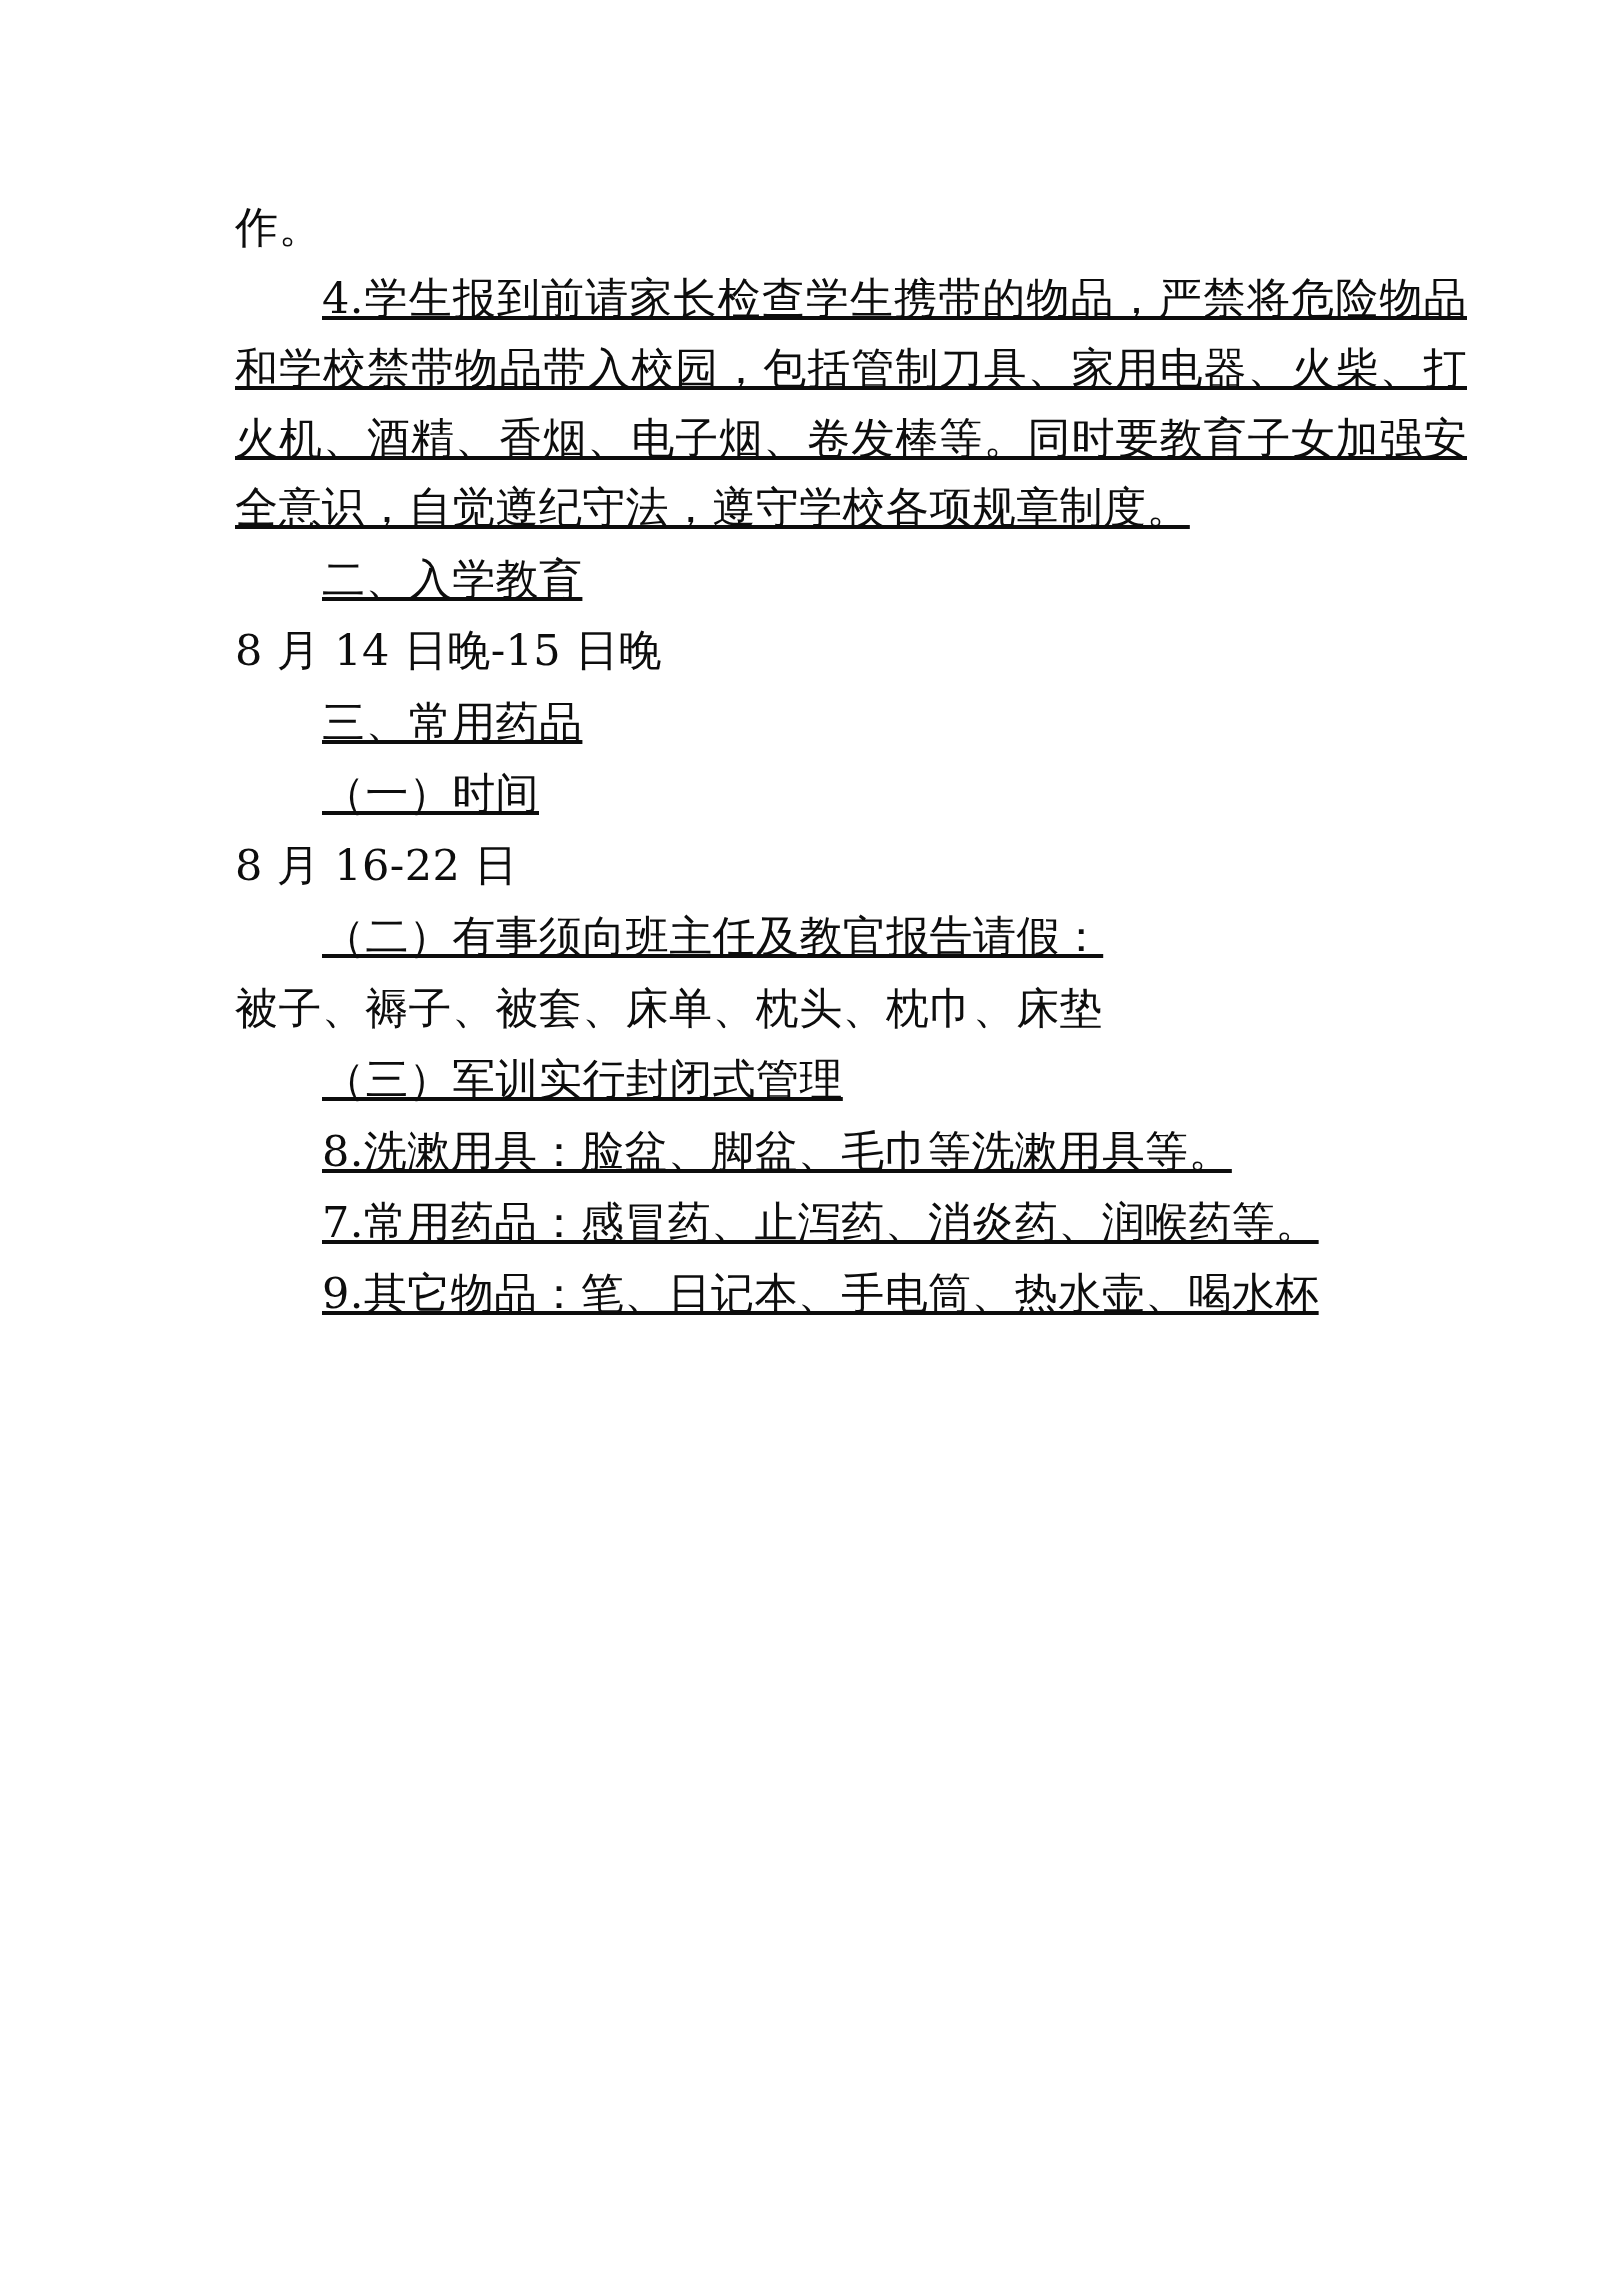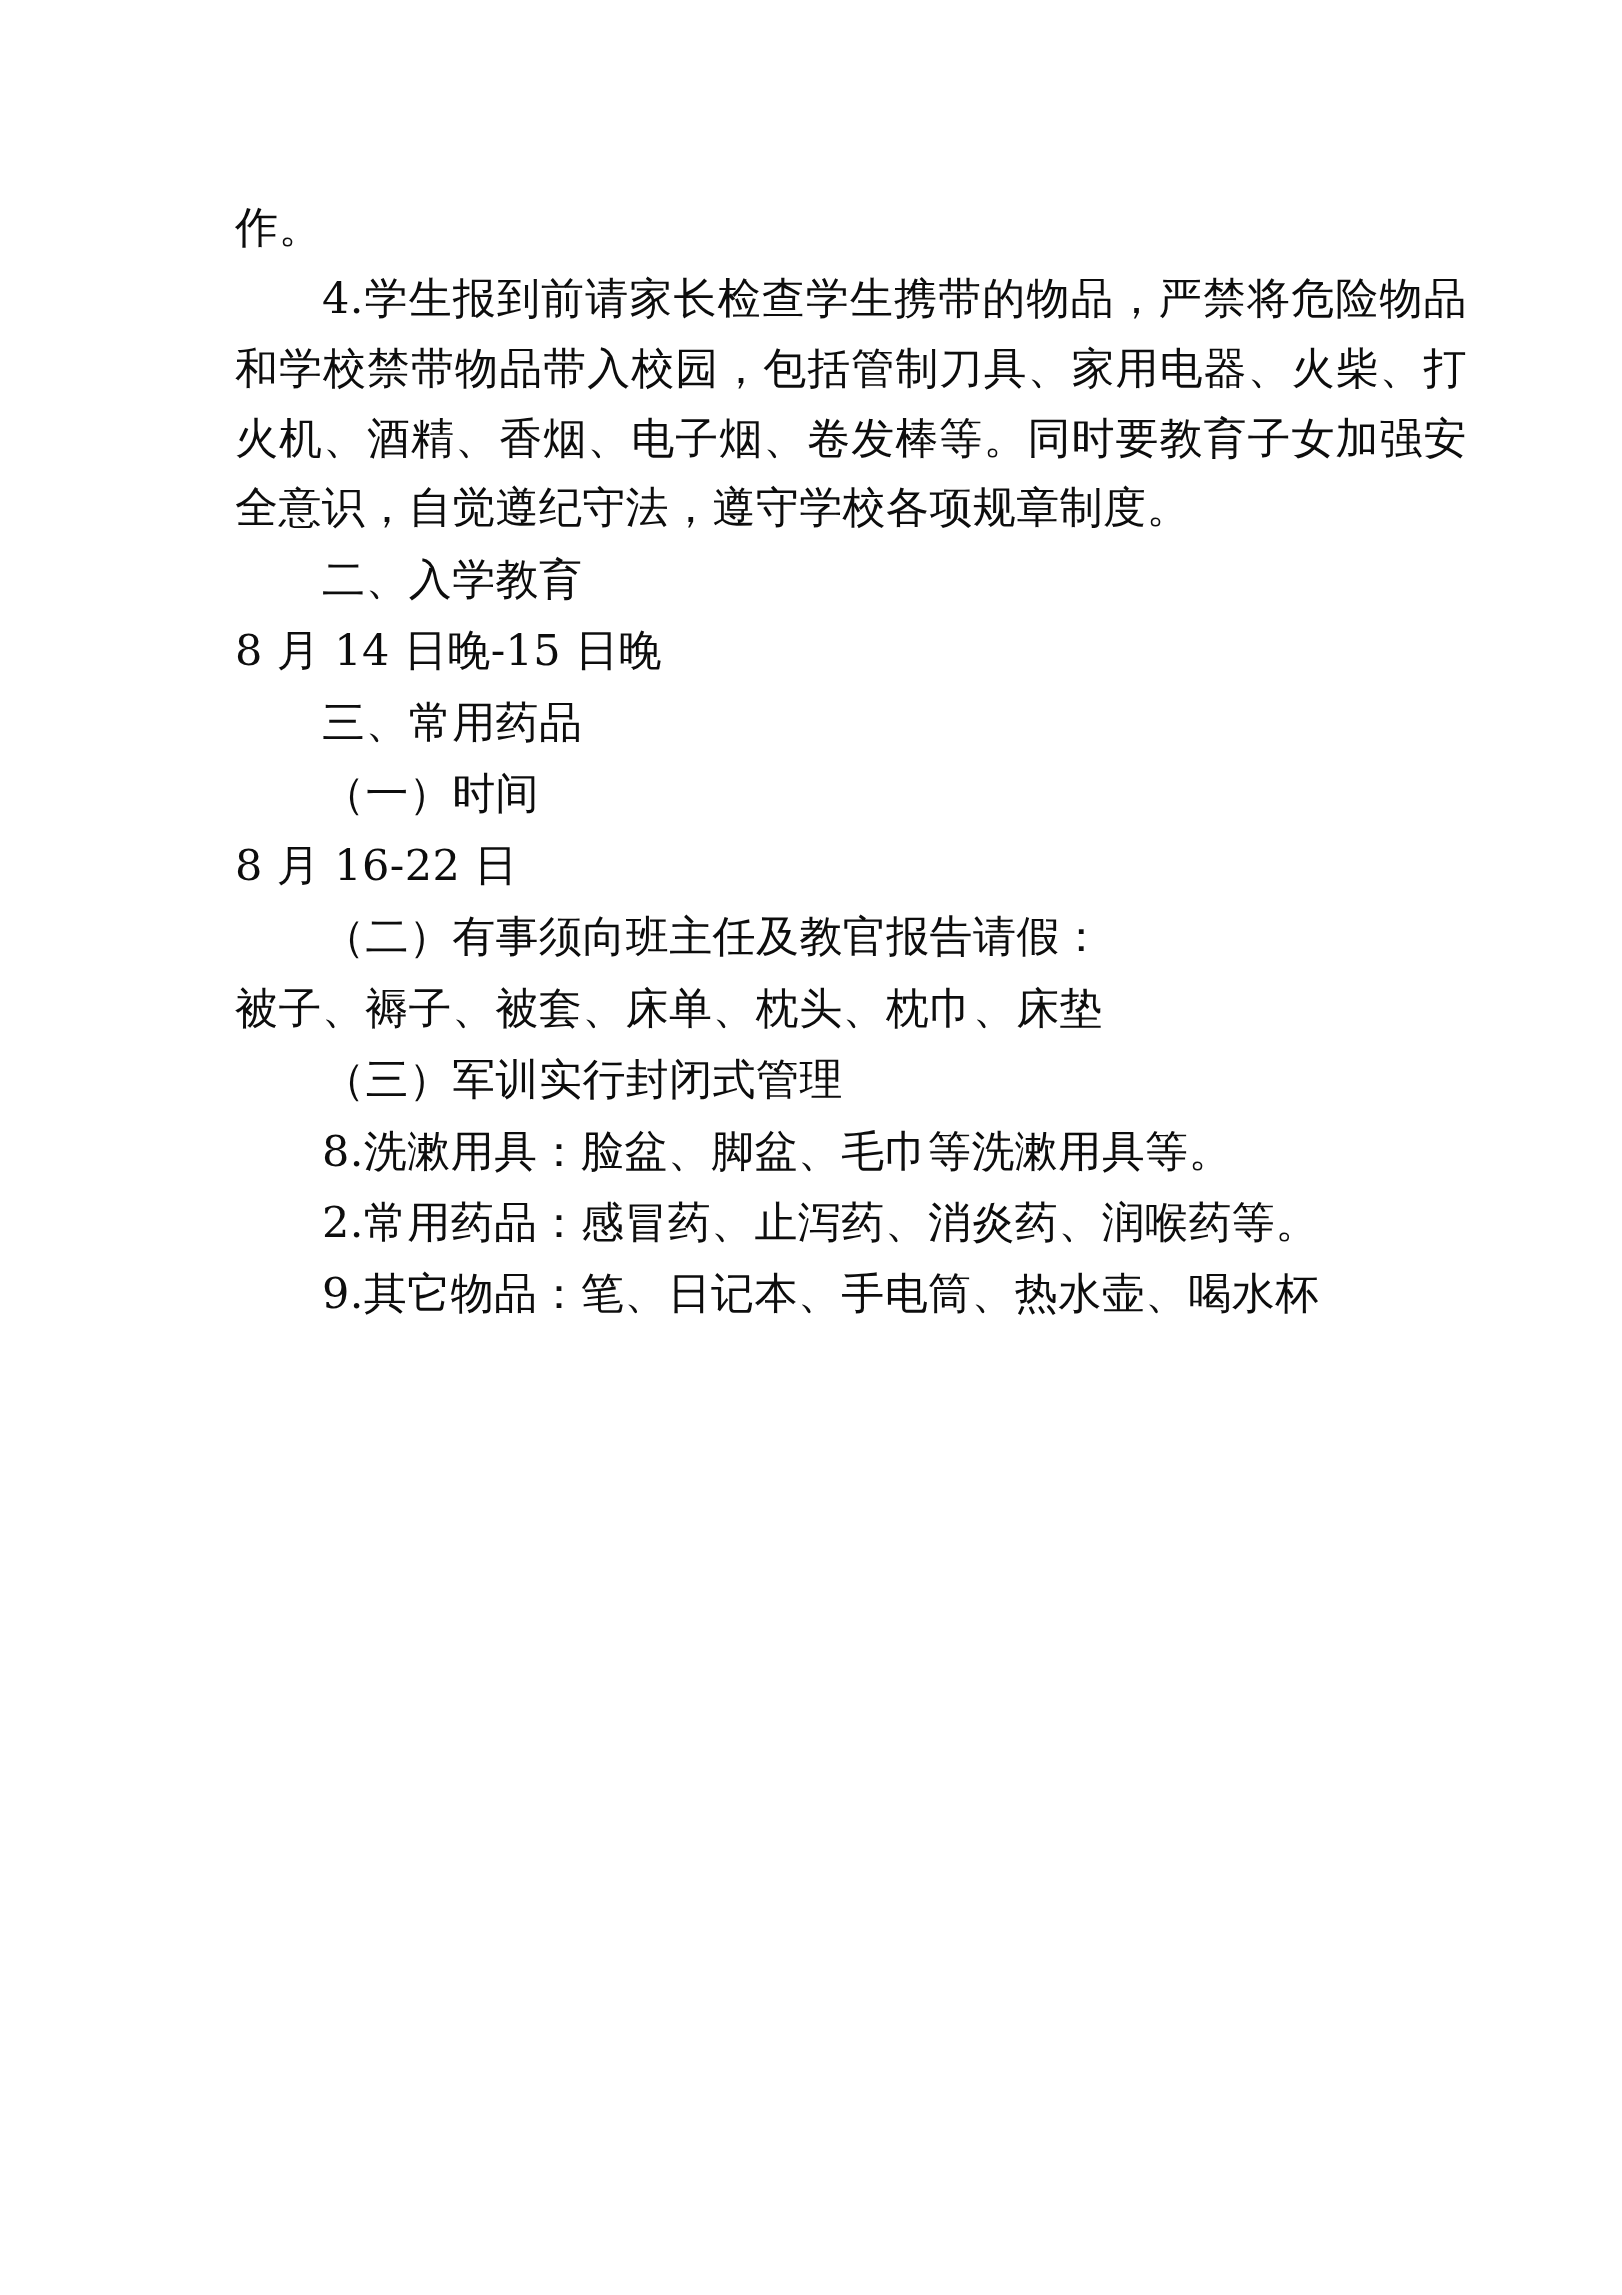--- a/index.html
+++ b/index.html
@@ -27,20 +27,21 @@
     letter-spacing: 0.4px;
     text-align: justify;
     text-justify: inter-ideograph;
   }
   p {
     margin: 0 0 1.8px 0;
     white-space: pre-wrap;
   }
   .indent {
     text-indent: 87px;
+    text-decoration: underline;
   }
   .noindent {
     text-indent: 0;
   }
 </style>
 </head>
 <body>
 
 <div class="page">
   <div class="doc-body">
@@ -48,17 +49,17 @@
     <p class="indent">4.学生报到前请家长检查学生携带的物品，严禁将危险物品和学校禁带物品带入校园，包括管制刀具、家用电器、火柴、打火机、酒精、香烟、电子烟、卷发棒等。同时要教育子女加强安全意识，自觉遵纪守法，遵守学校各项规章制度。</p>
     <p class="indent">二、入学教育</p>
     <p class="noindent">8 月 14 日晚-15 日晚</p>
     <p class="indent">三、常用药品</p>
     <p class="indent">（一）时间</p>
     <p class="noindent">8 月 16-22 日</p>
     <p class="indent">（二）有事须向班主任及教官报告请假：</p>
     <p class="noindent">被子、褥子、被套、床单、枕头、枕巾、床垫</p>
     <p class="indent">（三）军训实行封闭式管理</p>
     <p class="indent">8.洗漱用具：脸盆、脚盆、毛巾等洗漱用具等。</p>
-    <p class="indent">2.常用药品：感冒药、止泻药、消炎药、润喉药等。</p>
+    <p class="indent">7.常用药品：感冒药、止泻药、消炎药、润喉药等。</p>
     <p class="indent">9.其它物品：笔、日记本、手电筒、热水壶、喝水杯</p>
   </div>
 </div>
 
 
 </body></html>

